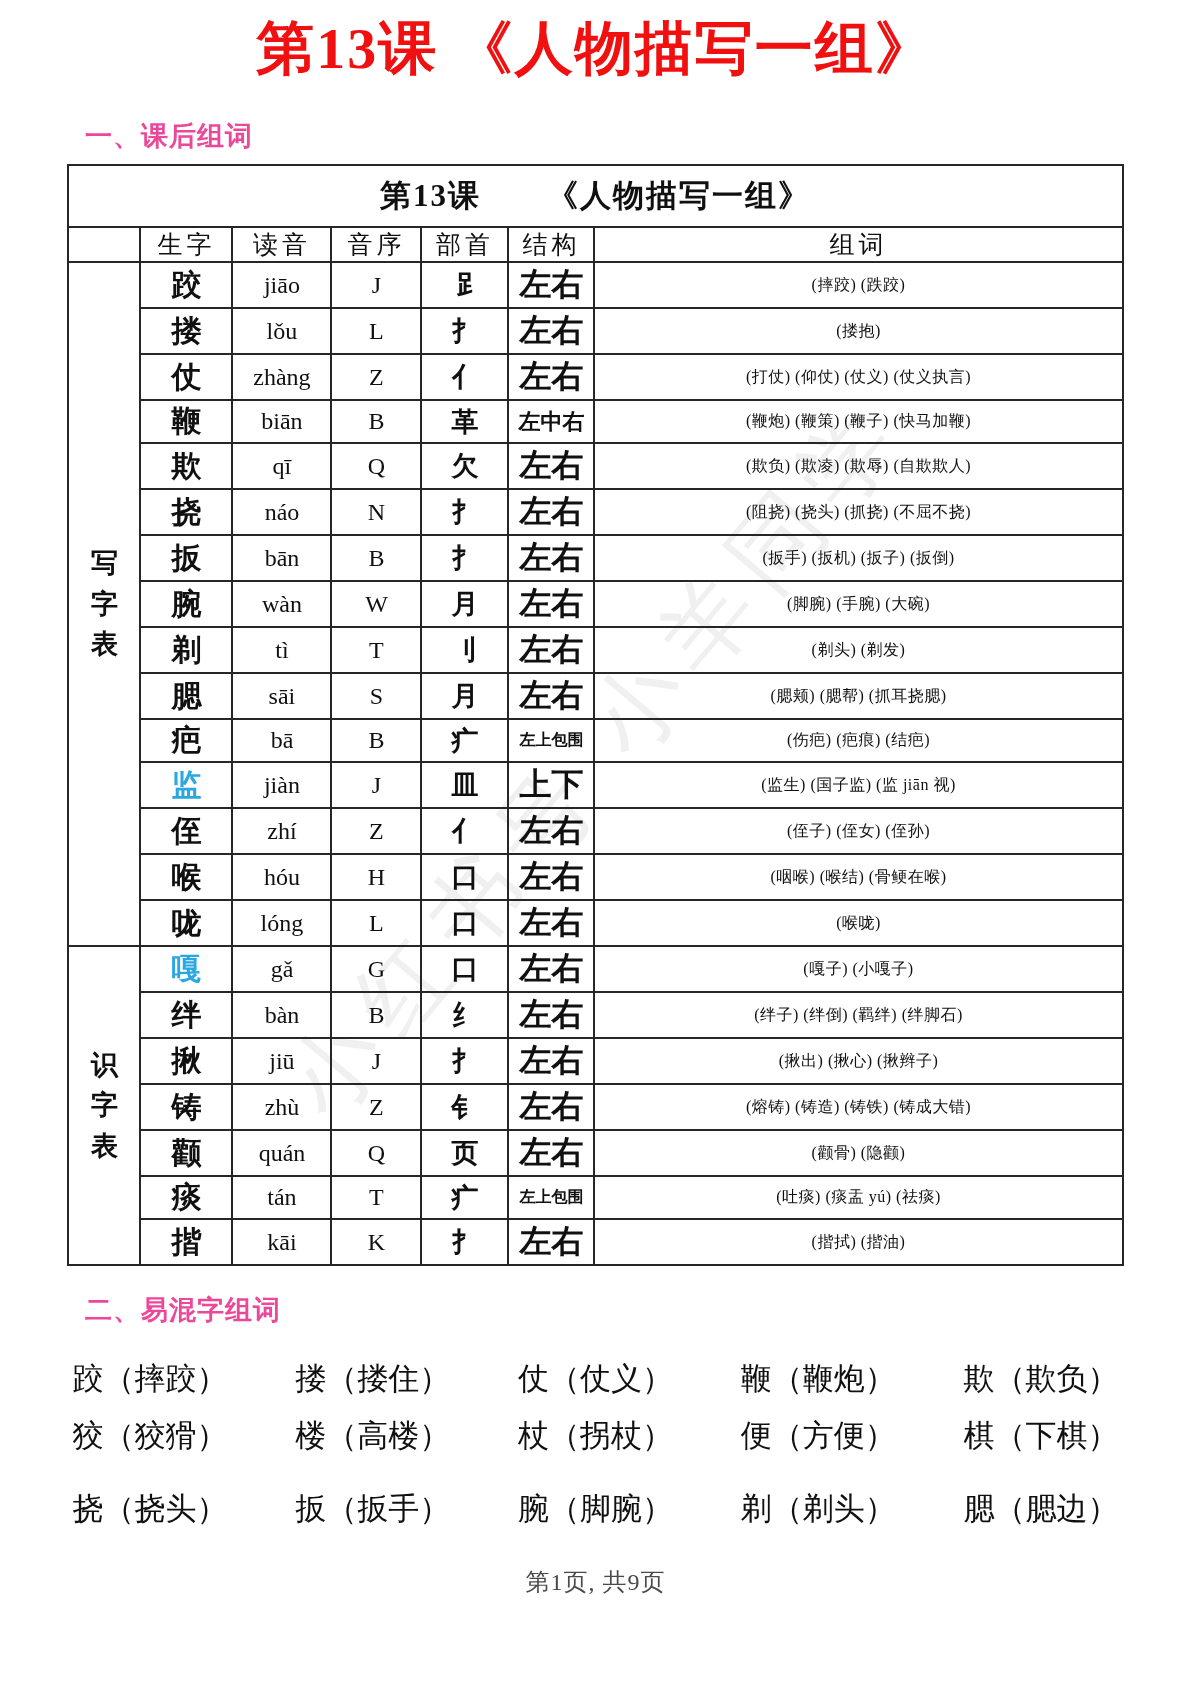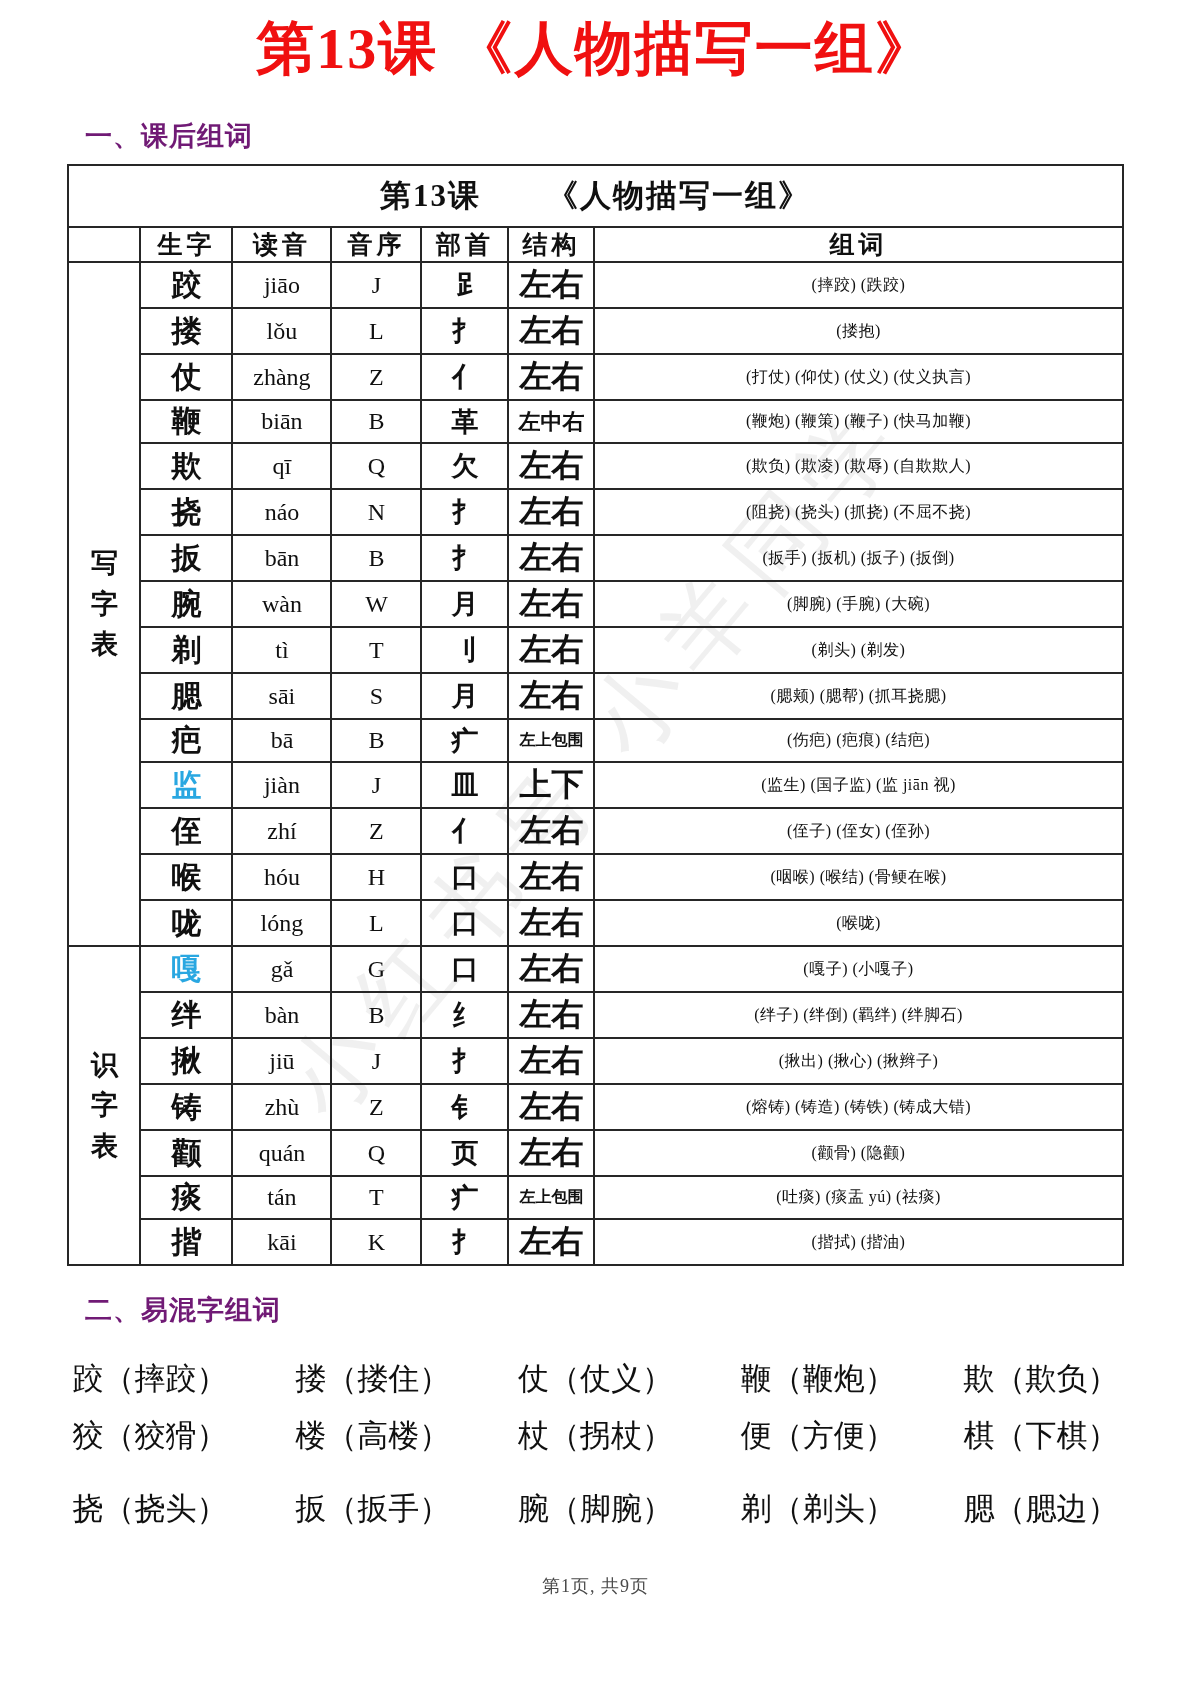--- a/index.html
+++ b/index.html
@@ -30,21 +30,21 @@
     text-align:center;
     font-size:58px;
     font-weight:900;
     letter-spacing:2px;
     color:#f01010;
   }
   .section-heading {
     margin:30px 0 10px 85px;
     font-size:27px;
     font-weight:700;
-    color:#701a75;
+    color:#ec4899;
     letter-spacing:1px;
   }
   .section-heading.second { margin-top:26px; }
   table.vocab-table {
     width:1054px;
     margin:10px auto 0;
     border-collapse:collapse;
     table-layout:fixed;
   }
   table.vocab-table td {
@@ -56,21 +56,21 @@
   }
   .table-title-cell {
     height:62px;
     font-size:31px;
     font-weight:700;
     letter-spacing:2px;
   }
   .header-row td {
     height:30px;
     font-size:25px;
-    font-weight:700;
+    font-weight:400;
     letter-spacing:4px;
   }
   tbody td { height:40px; }
   .group-label {
     white-space:pre-line;
     line-height:1.5;
     font-size:27px;
     font-weight:700;
   }
   .cell.char { font-size:30px; font-weight:700; }
@@ -90,21 +90,21 @@
     height:57px;
     align-items:center;
     gap:21px;
   }
   .confusable-row.gap-above { margin-top:16px; }
   .page-footer {
     position:absolute;
     bottom:86px;
     width:100%;
     text-align:center;
-    font-size:18px;
+    font-size:24px;
     color:#4a4a4a;
     letter-spacing:1px;
     z-index:1;
   }
 </style>
 </head>
 <body>
 
 <div class="page">
 

